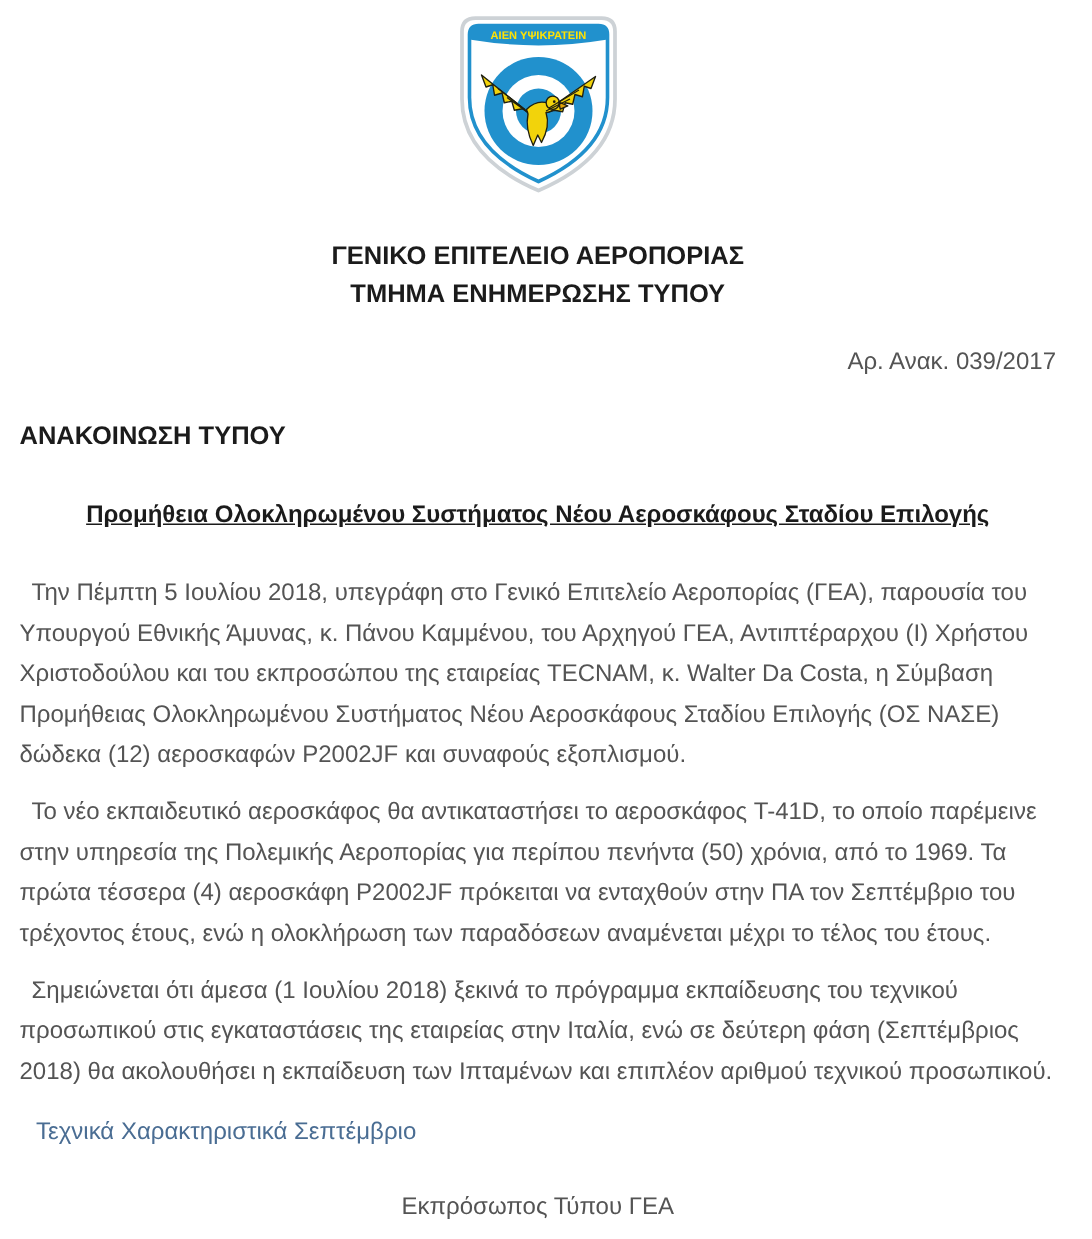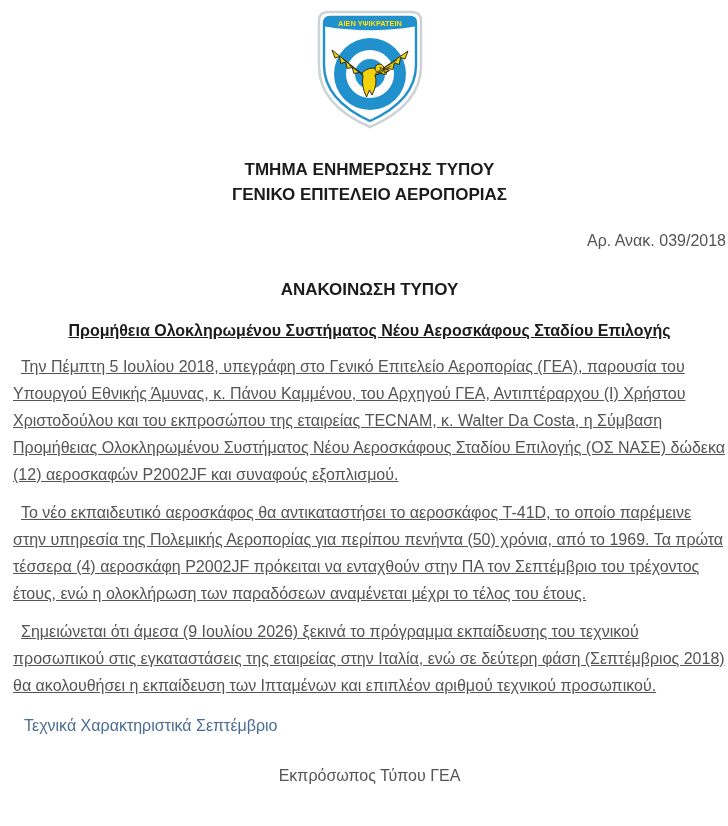--- a/index.html
+++ b/index.html
@@ -1,21 +1,21 @@
 <!DOCTYPE html>
 <html><head>
 <meta charset="utf-8">
 <style>
   html, body { margin: 0; padding: 0; background: #ffffff; }
   body {
     width: 728px; height: 826px; overflow: hidden;
     font-family: "Liberation Sans", "DejaVu Sans", sans-serif;
     color: #545454;
   }
-  .page { width: 728px; height: 826px; box-sizing: border-box; padding: 10px 2px 0 13px; }
+  .page { width: 728px; height: 826px; box-sizing: border-box; padding: 10px 24px 0 13px; }
 
   .emblem-wrap { text-align: center; margin: 0; }
   .emblem-wrap svg { display: inline-block; }
 
   .org-header {
     margin-top: 23px;
     text-align: center;
     color: #1b1b1b;
     font-weight: bold;
     font-size: 17px;
@@ -25,38 +25,37 @@
   .ref-block {
     margin-top: 22px;
     text-align: right;
     font-size: 16px;
     line-height: 23px;
     color: #545454;
   }
 
   .kicker {
     margin-top: 28px;
-    text-align: center;
     color: #1b1b1b;
     font-weight: bold;
     font-size: 17px;
     line-height: 20px;
   }
 
   .doc-title {
-    margin-top: 20px;
+    margin-top: 32px;
     text-align: center;
     color: #1b1b1b;
     font-weight: bold;
     font-size: 16px;
     line-height: 21px;
     text-decoration: underline;
   }
 
-  .body-copy { margin-top: 12px; text-decoration: underline; }
+  .body-copy { margin-top: 28px; }
   .body-copy p {
     margin: 0 0 11px 0;
     font-size: 16px;
     line-height: 27px;
     color: #545454;
     text-indent: 8px;
     text-align: left;
   }
 
   .tech-link {
@@ -111,40 +110,40 @@
 
         <circle cx="71.5" cy="57.8" r="0.9" fill="#1f1f10" stroke="none"></circle>
 
         <path d="M34,49 L52,63 M40,55 L54,65 M88,50 L68,62 M82,56 L66,64" fill="none" stroke-width="0.8"></path>
       </g>
     </svg>
   </div>
 
   
   <div class="org-header">
+    <div>ΓΕΝΙΚΟ ΕΠΙΤΕΛΕΙΟ ΑΕΡΟΠΟΡΙΑΣ</div>
     <div>ΤΜΗΜΑ ΕΝΗΜΕΡΩΣΗΣ ΤΥΠΟΥ</div>
-    <div>ΓΕΝΙΚΟ ΕΠΙΤΕΛΕΙΟ ΑΕΡΟΠΟΡΙΑΣ</div>
   </div>
 
   
   <div class="ref-block">
-    <div>Αρ. Ανακ. 039/2018</div>
+    <div>Αρ. Ανακ. 039/2017</div>
   </div>
 
   
   <div class="kicker">ΑΝΑΚΟΙΝΩΣΗ ΤΥΠΟΥ</div>
 
   
   <div class="doc-title">Προμήθεια Ολοκληρωμένου Συστήματος Νέου Αεροσκάφους Σταδίου Επιλογής</div>
 
   
   <div class="body-copy">
     <p>Την Πέμπτη 5 Ιουλίου 2018, υπεγράφη στο Γενικό Επιτελείο Αεροπορίας (ΓΕΑ), παρουσία του Υπουργού Εθνικής Άμυνας, κ. Πάνου Καμμένου, του Αρχηγού ΓΕΑ, Αντιπτέραρχου (Ι) Χρήστου Χριστοδούλου και του εκπροσώπου της εταιρείας TECNAM, κ. Walter Da Costa, η Σύμβαση Προμήθειας Ολοκληρωμένου Συστήματος Νέου Αεροσκάφους Σταδίου Επιλογής (ΟΣ ΝΑΣΕ) δώδεκα (12) αεροσκαφών P2002JF και συναφούς εξοπλισμού.</p>
     <p>Το νέο εκπαιδευτικό αεροσκάφος θα αντικαταστήσει το αεροσκάφος T-41D, το οποίο παρέμεινε στην υπηρεσία της Πολεμικής Αεροπορίας για περίπου πενήντα (50) χρόνια, από το 1969. Τα πρώτα τέσσερα (4) αεροσκάφη P2002JF πρόκειται να ενταχθούν στην ΠΑ τον Σεπτέμβριο του τρέχοντος έτους, ενώ η ολοκλήρωση των παραδόσεων αναμένεται μέχρι το τέλος του έτους.</p>
-    <p>Σημειώνεται ότι άμεσα (9 Ιουλίου 2026) ξεκινά το πρόγραμμα εκπαίδευσης του τεχνικού προσωπικού στις εγκαταστάσεις της εταιρείας στην Ιταλία, ενώ σε δεύτερη φάση (Σεπτέμβριος 2018) θα ακολουθήσει η εκπαίδευση των Ιπταμένων και επιπλέον αριθμού τεχνικού προσωπικού.</p>
+    <p>Σημειώνεται ότι άμεσα (1 Ιουλίου 2018) ξεκινά το πρόγραμμα εκπαίδευσης του τεχνικού προσωπικού στις εγκαταστάσεις της εταιρείας στην Ιταλία, ενώ σε δεύτερη φάση (Σεπτέμβριος 2018) θα ακολουθήσει η εκπαίδευση των Ιπταμένων και επιπλέον αριθμού τεχνικού προσωπικού.</p>
   </div>
 
   
   <a class="tech-link" href="#">Τεχνικά Χαρακτηριστικά Σεπτέμβριο</a>
 
   
   <div class="signature">
     <div>Εκπρόσωπος Τύπου ΓΕΑ</div>
   </div>
 

